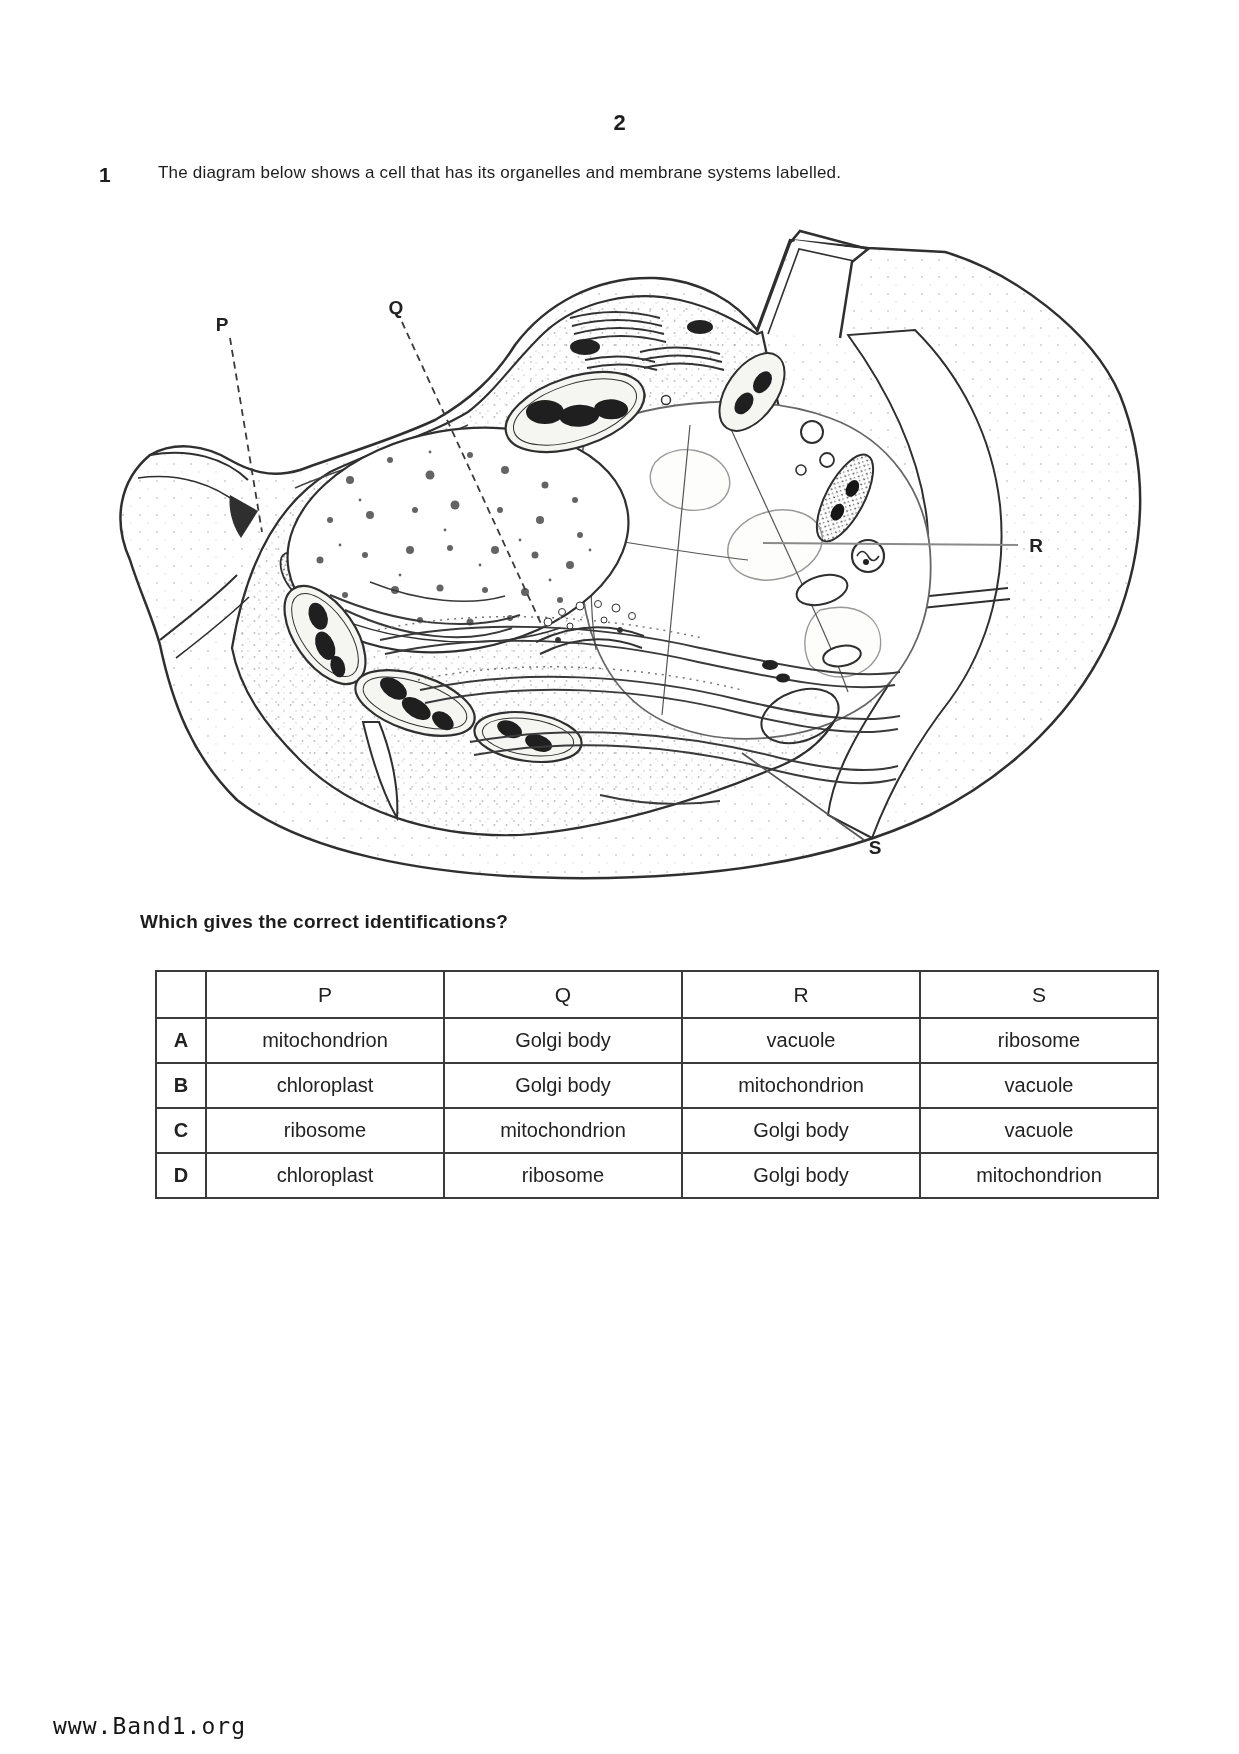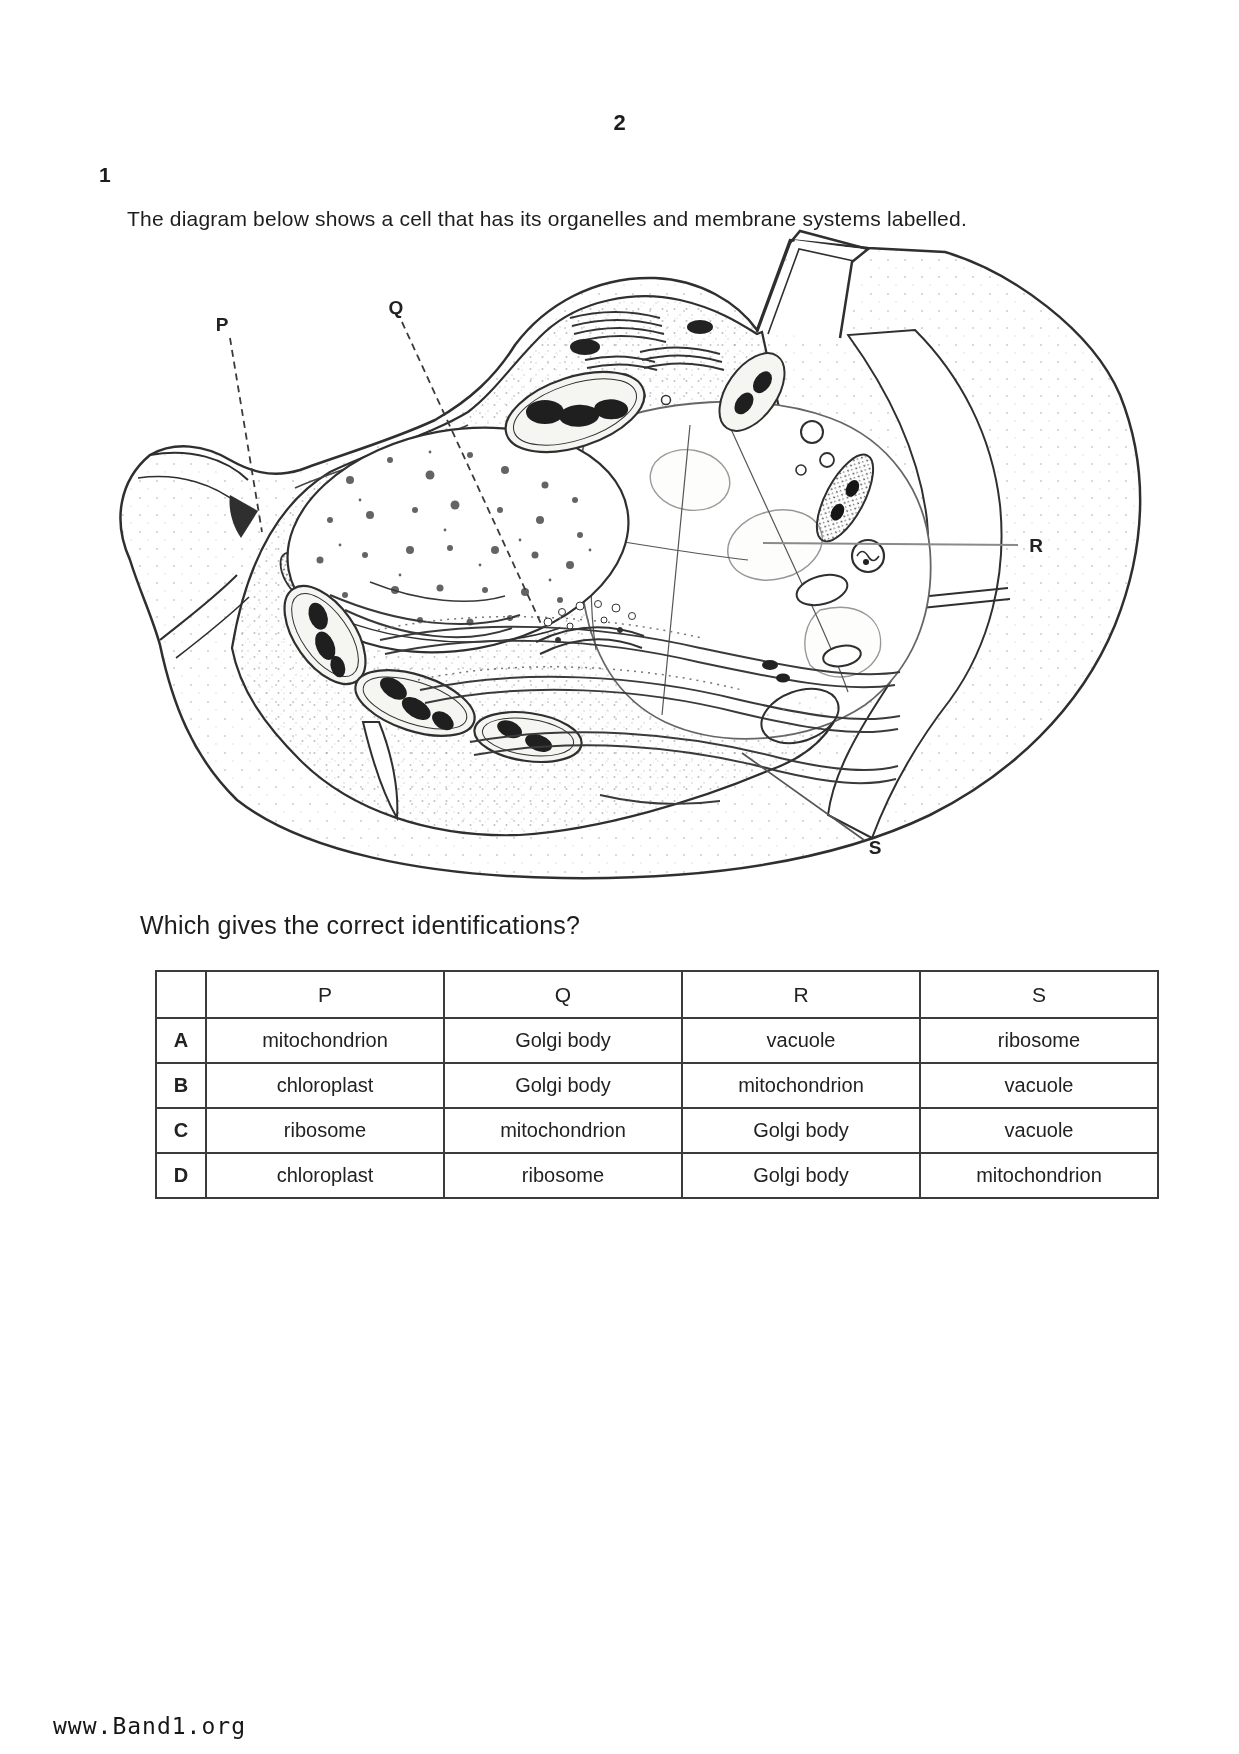--- a/index.html
+++ b/index.html
@@ -4,22 +4,22 @@
 <style>
   html,body{margin:0;padding:0;background:#e8e8e8;}
   .page{
     position:relative;width:1239px;height:1754px;background:#ffffff;
     margin:0 auto;overflow:hidden;
     font-family:"Liberation Sans", sans-serif;color:#1d1d1d;
   }
   .abs{position:absolute;}
   .pagenum{left:0;top:110px;width:1239px;text-align:center;font-weight:bold;font-size:22px;}
   .qnum{left:99px;top:163px;font-weight:bold;font-size:21px;}
-  .qtext{left:127px;top:163px;width:950px;font-size:21px;letter-spacing:.2px;margin-top:44px;}
-  .prompt{left:140px;top:911px;font-size:25px;letter-spacing:.2px;}
+  .qtext{left:158px;top:163px;width:950px;font-size:17px;letter-spacing:.2px;}
+  .prompt{left:140px;top:911px;font-size:19px;letter-spacing:.2px;font-weight:bold;}
   .diagram{left:85px;top:205px;}
   table.idtable{
     position:absolute;left:155px;top:970px;border-collapse:collapse;
     font-size:20px;color:#222;
   }
   table.idtable td,table.idtable th{
     border:2px solid #3b3b3b;padding:0;vertical-align:middle;
     background:#fff;
   }
   table.idtable th{font-weight:normal;font-size:21px;height:45px;}

